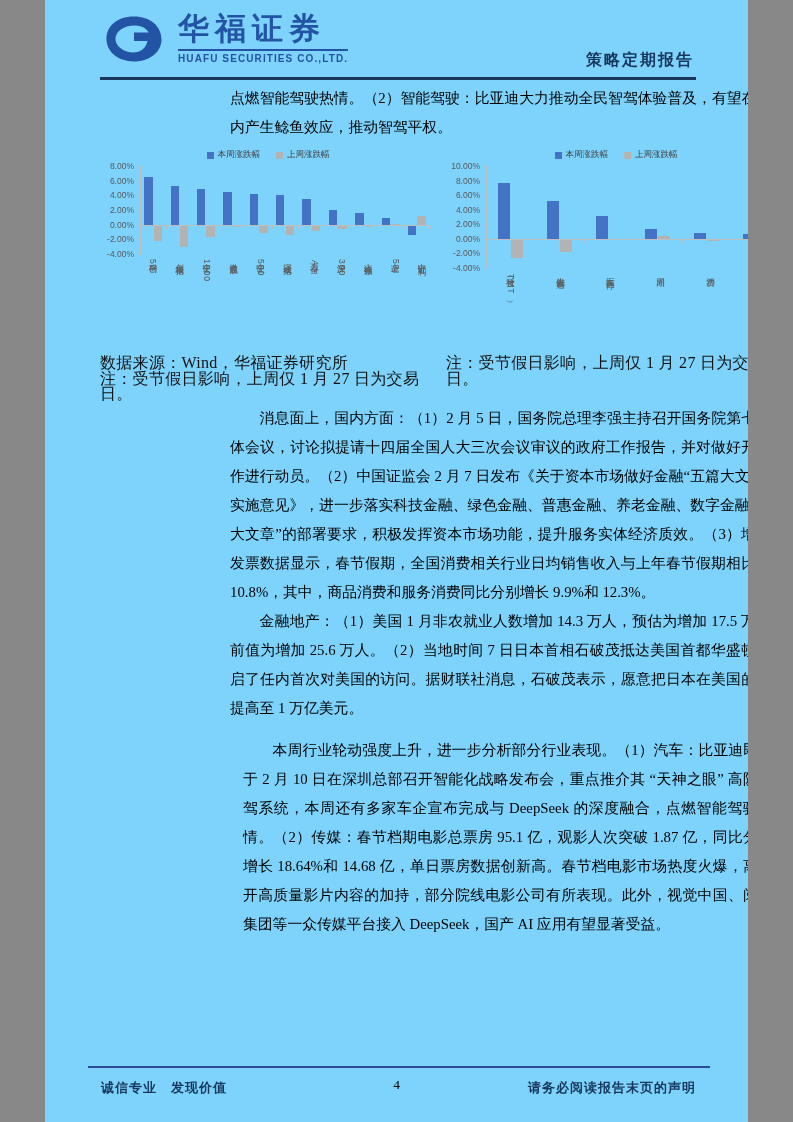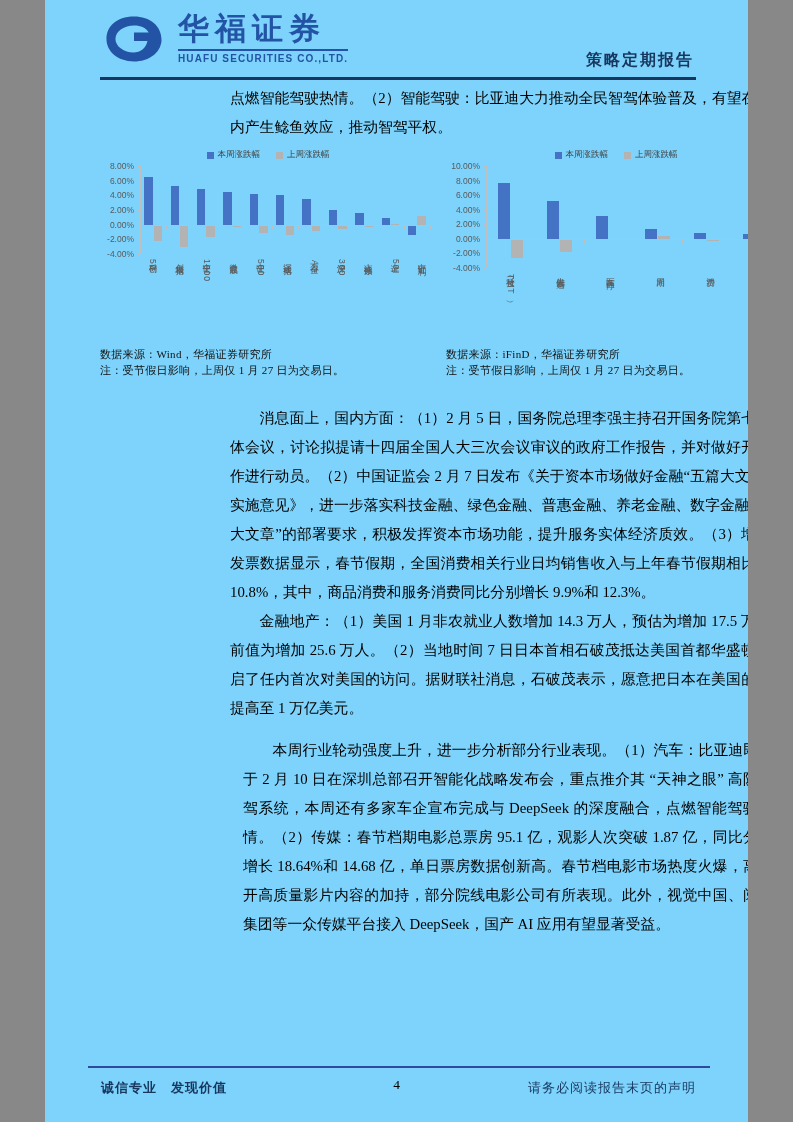--- a/index.html
+++ b/index.html
@@ -38,27 +38,27 @@
   .plot{position:relative;}
   .ylab{position:absolute;width:34px;text-align:right;font-size:8.5px;color:#595959;line-height:10px;}
   .ytick{position:absolute;width:3px;height:1px;background:#BFBFBF;}
   .vaxis{position:absolute;width:1px;background:#BFBFBF;top:0;}
   .zeroline{position:absolute;height:1px;background:#BFBFBF;}
   .xtick{position:absolute;width:1px;height:3px;background:#BFBFBF;}
   .bar{position:absolute;}
   .xlabels{display:flex;margin-left:40px;margin-top:3px;}
   .xcell{flex:1;display:flex;justify-content:center;overflow:visible;}
   .xl{writing-mode:vertical-rl;text-orientation:mixed;font-size:8.5px;color:#595959;letter-spacing:1px;}
-  .fig-notes{font-size:11px;line-height:15.5px;color:#111;margin-top:12px;letter-spacing:.3px;}
+  .fig-notes{font-size:16px;line-height:15.5px;color:#111;margin-top:20px;letter-spacing:.3px;}
 
   
   .footer-rule{position:absolute;left:43px;right:38px;top:1066px;height:2px;background:#2E4B9B;}
   .footer-left{position:absolute;left:56px;top:1079px;font-size:13px;font-weight:bold;color:#17375E;letter-spacing:1px;}
   .footer-page{position:absolute;left:0;right:0;top:1077px;text-align:center;font-size:13.5px;color:#000;}
-  .footer-right{position:absolute;right:52px;top:1079px;font-size:13px;font-weight:normal;color:#17375E;letter-spacing:1px;}
+  .footer-right{position:absolute;right:52px;top:1079px;font-size:13px;font-weight:bold;color:#17375E;letter-spacing:1px;}
 </style>
 </head>
 <body>
 
 <div class="page">
 
   <div class="logo">
     <svg class="logo-swirl" viewBox="0 0 100 80">
       <path d="M50 5 C 22 5 7 21 7 40 C 7 59 24 75 50 75 C 73 75 91 62 93 43 L 71 43 C 69 54 60 61 49 61 C 35 61 21 52 21 40 C 21 28 35 19 50 19 C 61 19 69 23 73 30 L 50 30 L 50 43 L 93 43 C 93 19 75 5 50 5 Z" fill="#2353A4"></path>
     </svg>
@@ -249,21 +249,20 @@
           </div>
           <div class="xcell">
             <span class="xl">消费</span>
           </div>
           <div class="xcell">
             <span class="xl">金融地产</span>
           </div>
         </div>
       </div>
     <div class="fig-notes">
-      <div>数据来源：iFinD，华福证券研究所</div>
       <div>注：受节假日影响，上周仅 1 月 27 日为交易日。</div>
     </div>
   </div>
 
   <div class="footer-rule"></div>
   <div class="footer-left">诚信专业　发现价值</div>
   <div class="footer-page">4</div>
   <div class="footer-right">请务必阅读报告末页的声明</div>
 
 </div>

